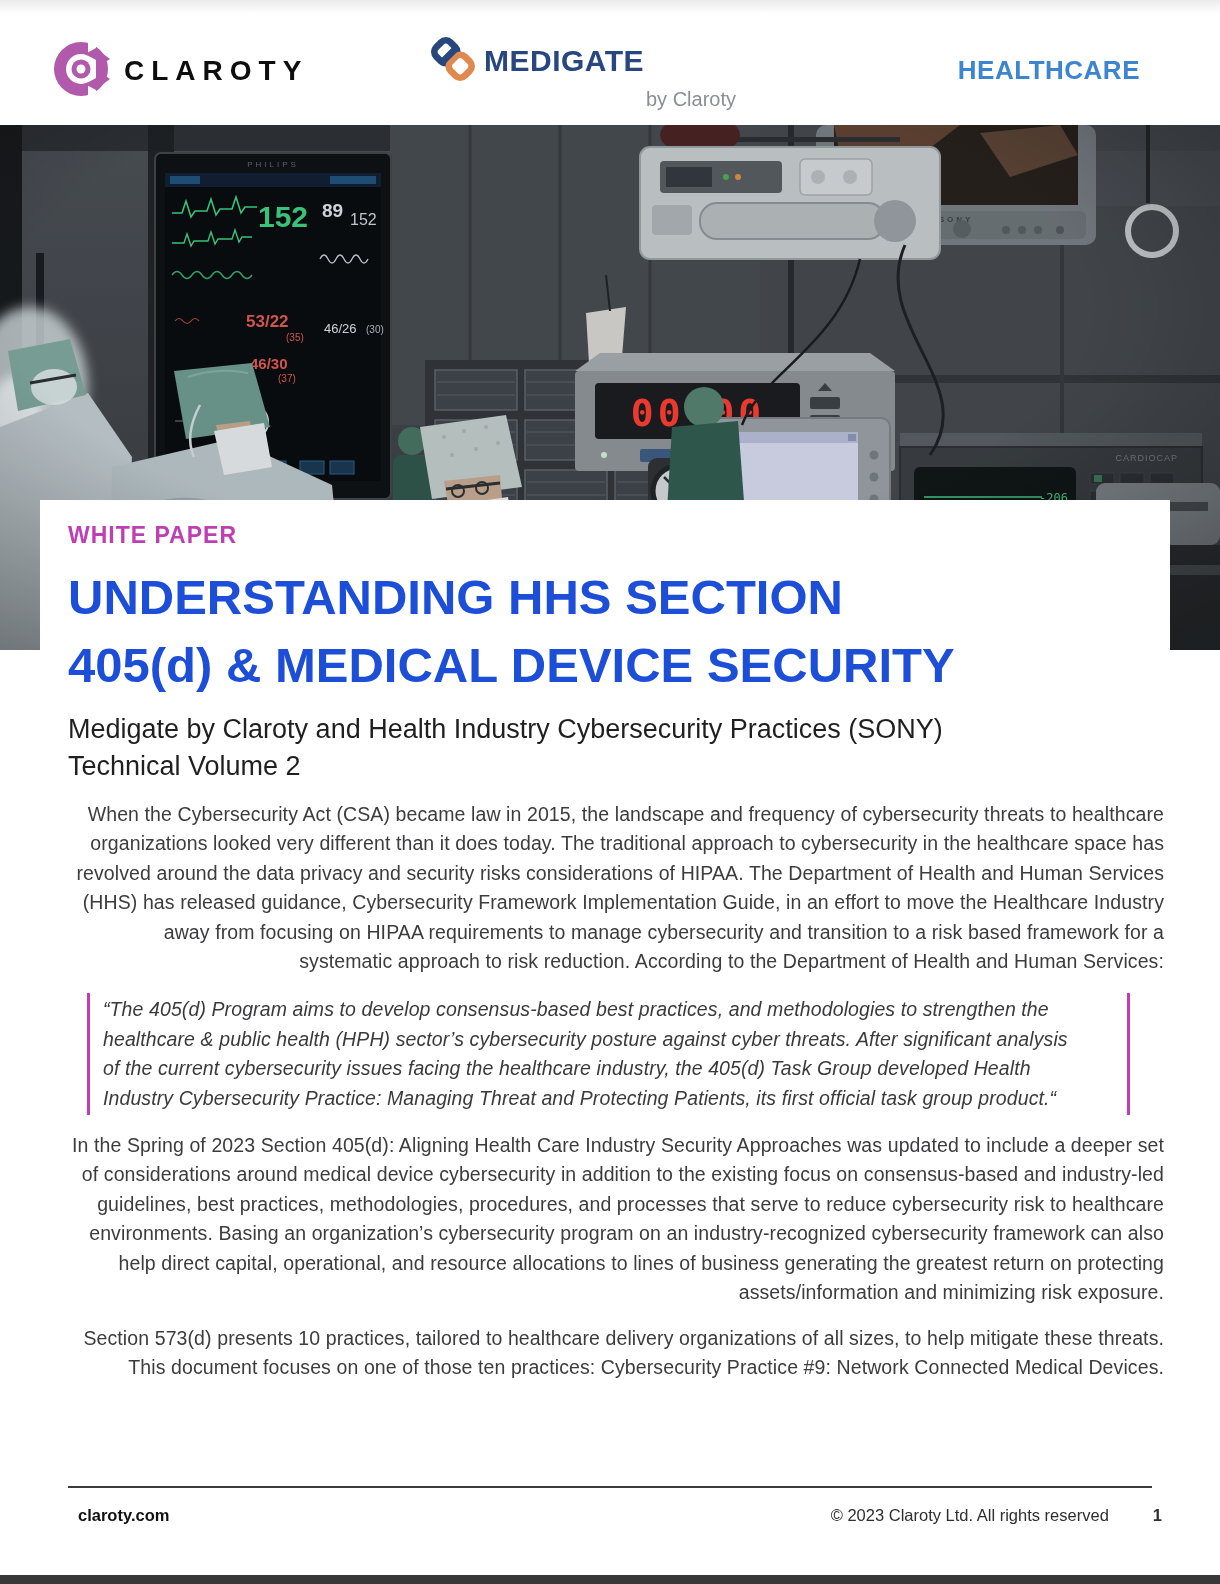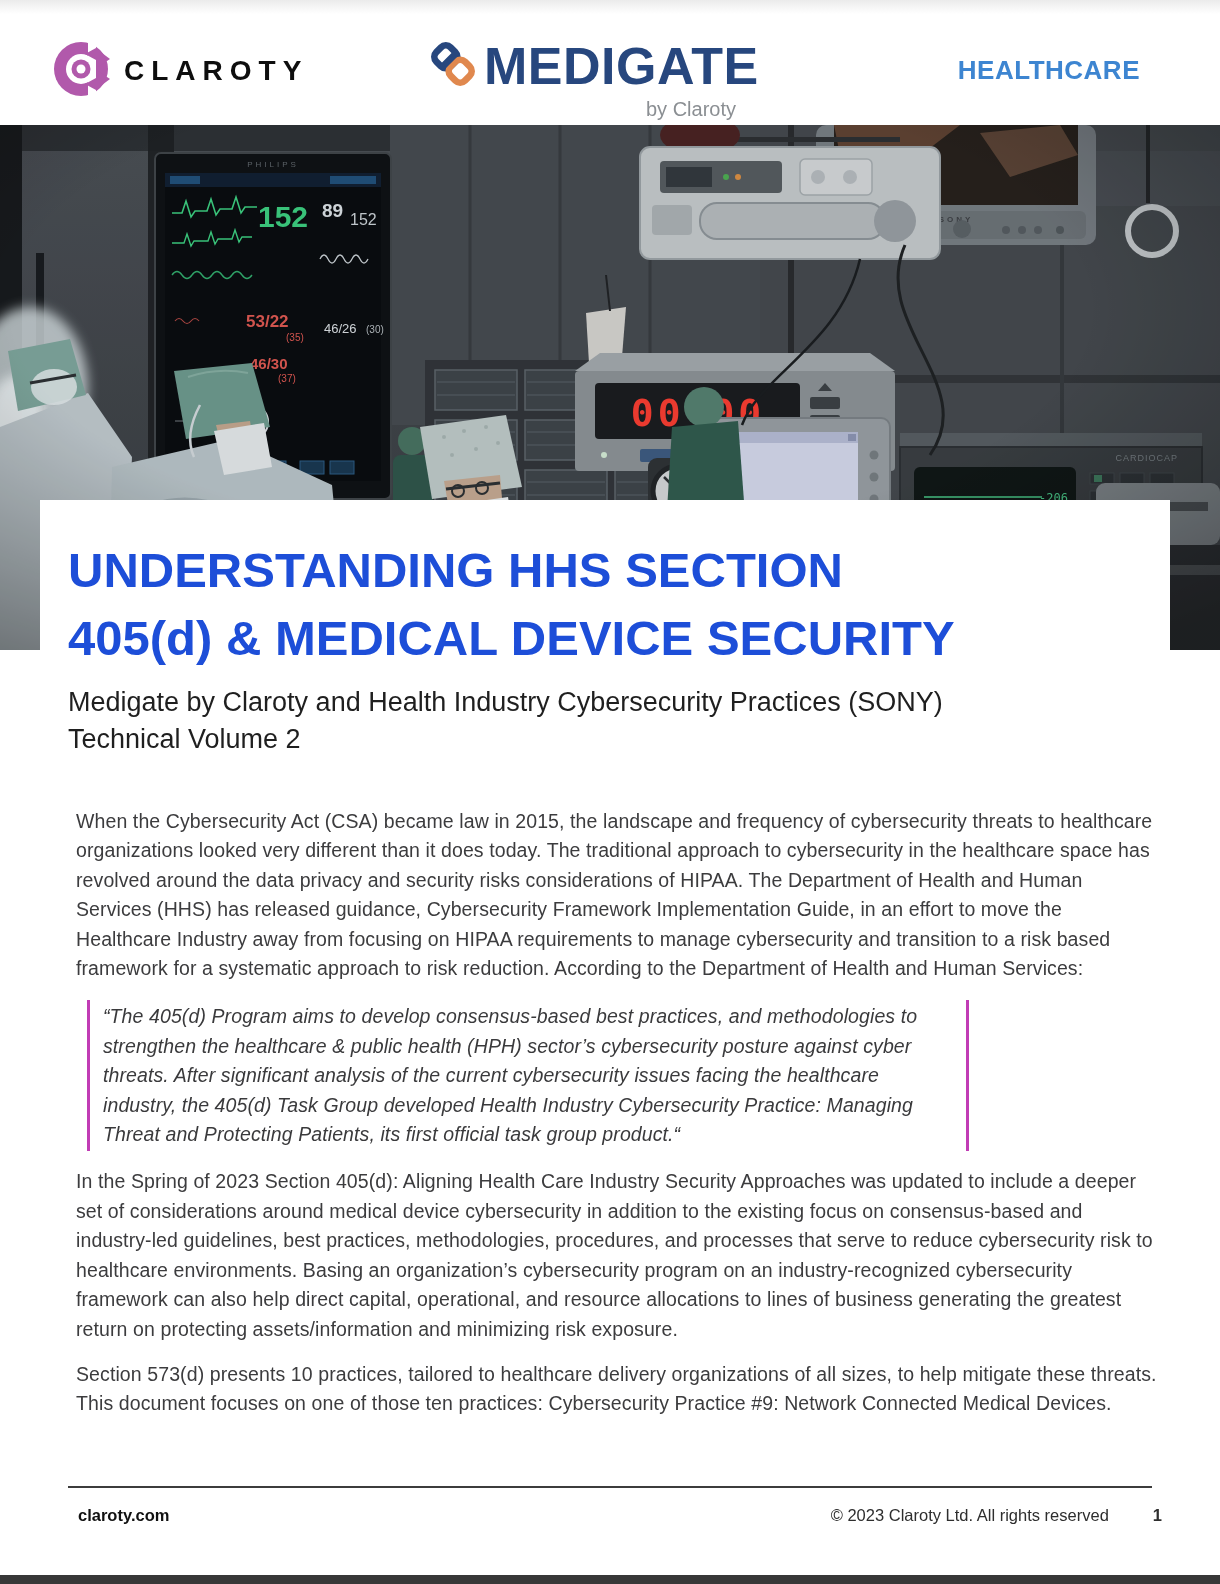--- a/index.html
+++ b/index.html
@@ -9,40 +9,40 @@
   }
   
   .top-fade{position:absolute;top:0;left:0;width:1220px;height:14px;
     background:linear-gradient(#ebebeb,#ffffff);}
   
   .header{position:absolute;top:0;left:0;width:1220px;height:125px;background:transparent;}
   .claroty-logo{position:absolute;left:52px;top:40px;display:flex;align-items:center;gap:14px;}
   .claroty-word{font-size:28px;font-weight:bold;letter-spacing:7px;color:#0e0e0e;}
   .medigate-logo{position:absolute;left:430px;top:36px;width:310px;}
   .medigate-row{display:flex;align-items:center;gap:8px;}
-  .medigate-word{font-size:52px;font-weight:bold;color:#27477e;letter-spacing:0.5px;}
+  .medigate-word{font-size:30px;font-weight:bold;color:#27477e;letter-spacing:0.5px;}
   .medigate-by{text-align:right;font-size:20px;color:#8b8f93;margin-top:2px;padding-right:4px;}
   .healthcare{position:absolute;right:80px;top:55px;font-size:26px;font-weight:bold;
     color:#3d85d1;letter-spacing:0.5px;}
   
   .hero{position:absolute;top:125px;left:0;width:1220px;height:525px;background:#46494d;}
   .hero svg{display:block;width:1220px;height:525px;}
   
   .card{position:absolute;left:40px;top:500px;width:1074px;background:#ffffff;
     padding:22px 28px 0 28px;}
   .eyebrow{font-size:23px;font-weight:bold;letter-spacing:1px;color:#bf3eb4;}
   .title{margin:14px 0 0 0;font-size:49px;line-height:68px;font-weight:bold;
     color:#1d4ed8;letter-spacing:0;}
   .subtitle{margin-top:12px;font-size:27px;line-height:37px;color:#1f1f1f;}
   
   .body-copy{position:absolute;left:68px;top:799px;width:1097px;
     font-size:19.5px;line-height:29.4px;letter-spacing:0.1px;color:#3c3c3e;}
-  .body-copy p{margin:8px;}
+  .body-copy p{margin:1px;text-align:right;}
   .para2{margin-top:16px !important;}
-  .quote{box-sizing:border-box;margin:17px 0 16px 19px;width:882px;
+  .quote{box-sizing:border-box;margin:17px 0 16px 19px;width:1043px;
     border-left:3px solid #c13cb5;border-right:3px solid #c13cb5;
     padding:2px 42px 2px 13px;font-style:italic;color:#3a3a3c;}
   
   .footer-rule{position:absolute;left:68px;top:1486px;width:1084px;border-top:2px solid #3c3c3c;}
   .footer{position:absolute;left:78px;top:1506px;width:1084px;display:flex;
     align-items:center;font-size:16.5px;color:#2e2e2e;}
   .footer-site{font-weight:bold;color:#111;}
   .footer-right{margin-left:auto;display:flex;align-items:center;gap:44px;}
   .footer-page{font-weight:bold;}
   .bottom-bar{position:absolute;left:0;bottom:0;width:1220px;height:9px;background:#383838;}
@@ -375,20 +375,21 @@
         <path d="M704 480 L732 474 L738 508 L712 512 Z" fill="#bf9f85"></path>
         <path d="M648 506 L702 498 L708 525 L650 525 Z" fill="#e8ecec"></path>
       </g>
 
       <rect x="0" y="0" width="1220" height="525" fill="url(#vg)"></rect>
       <rect x="0" y="0" width="1220" height="525" fill="#2e3b46" opacity="0.10"></rect>
     </svg>
   </div>
 
   <div class="card">
+    <div class="eyebrow">WHITE PAPER</div>
     <h1 class="title"><span>UNDERSTANDING HHS SECTION</span><br><span>405(d) &amp; MEDICAL DEVICE SECURITY</span></h1>
     <div class="subtitle"><span>Medigate by Claroty and Health Industry Cybersecurity Practices (SONY)</span><br><span>Technical Volume 2</span></div>
   </div>
 
   <div class="body-copy">
     <p>When the Cybersecurity Act (CSA) became law in 2015, the landscape and frequency of cybersecurity threats to healthcare organizations looked very different than it does today. The traditional approach to cybersecurity in the healthcare space has revolved around the data privacy and security risks considerations of HIPAA. The Department of Health and Human Services (HHS) has released guidance, Cybersecurity Framework Implementation Guide, in an effort to move the Healthcare Industry away from focusing on HIPAA requirements to manage cybersecurity and transition to a risk based framework for a systematic approach to risk reduction. According to the Department of Health and Human Services:</p>
     <div class="quote">“The 405(d) Program aims to develop consensus-based best practices, and methodologies to strengthen the healthcare &amp; public health (HPH) sector’s cybersecurity posture against cyber threats. After significant analysis of the current cybersecurity issues facing the healthcare industry, the 405(d) Task Group developed Health Industry Cybersecurity Practice: Managing Threat and Protecting Patients, its first official task group product.“</div>
     <p class="para2">In the Spring of 2023 Section 405(d): Aligning Health Care Industry Security Approaches was updated to include a deeper set of considerations around medical device cybersecurity in addition to the existing focus on consensus-based and industry-led guidelines, best practices, methodologies, procedures, and processes that serve to reduce cybersecurity risk to healthcare environments. Basing an organization’s cybersecurity program on an industry-recognized cybersecurity framework can also help direct capital, operational, and resource allocations to lines of business generating the greatest return on protecting assets/information and minimizing risk exposure.</p>
     <p style="margin-top:16px">Section 573(d) presents 10 practices, tailored to healthcare delivery organizations of all sizes, to help mitigate these threats. This document focuses on one of those ten practices: Cybersecurity Practice #9: Network Connected Medical Devices.</p>
   </div>

